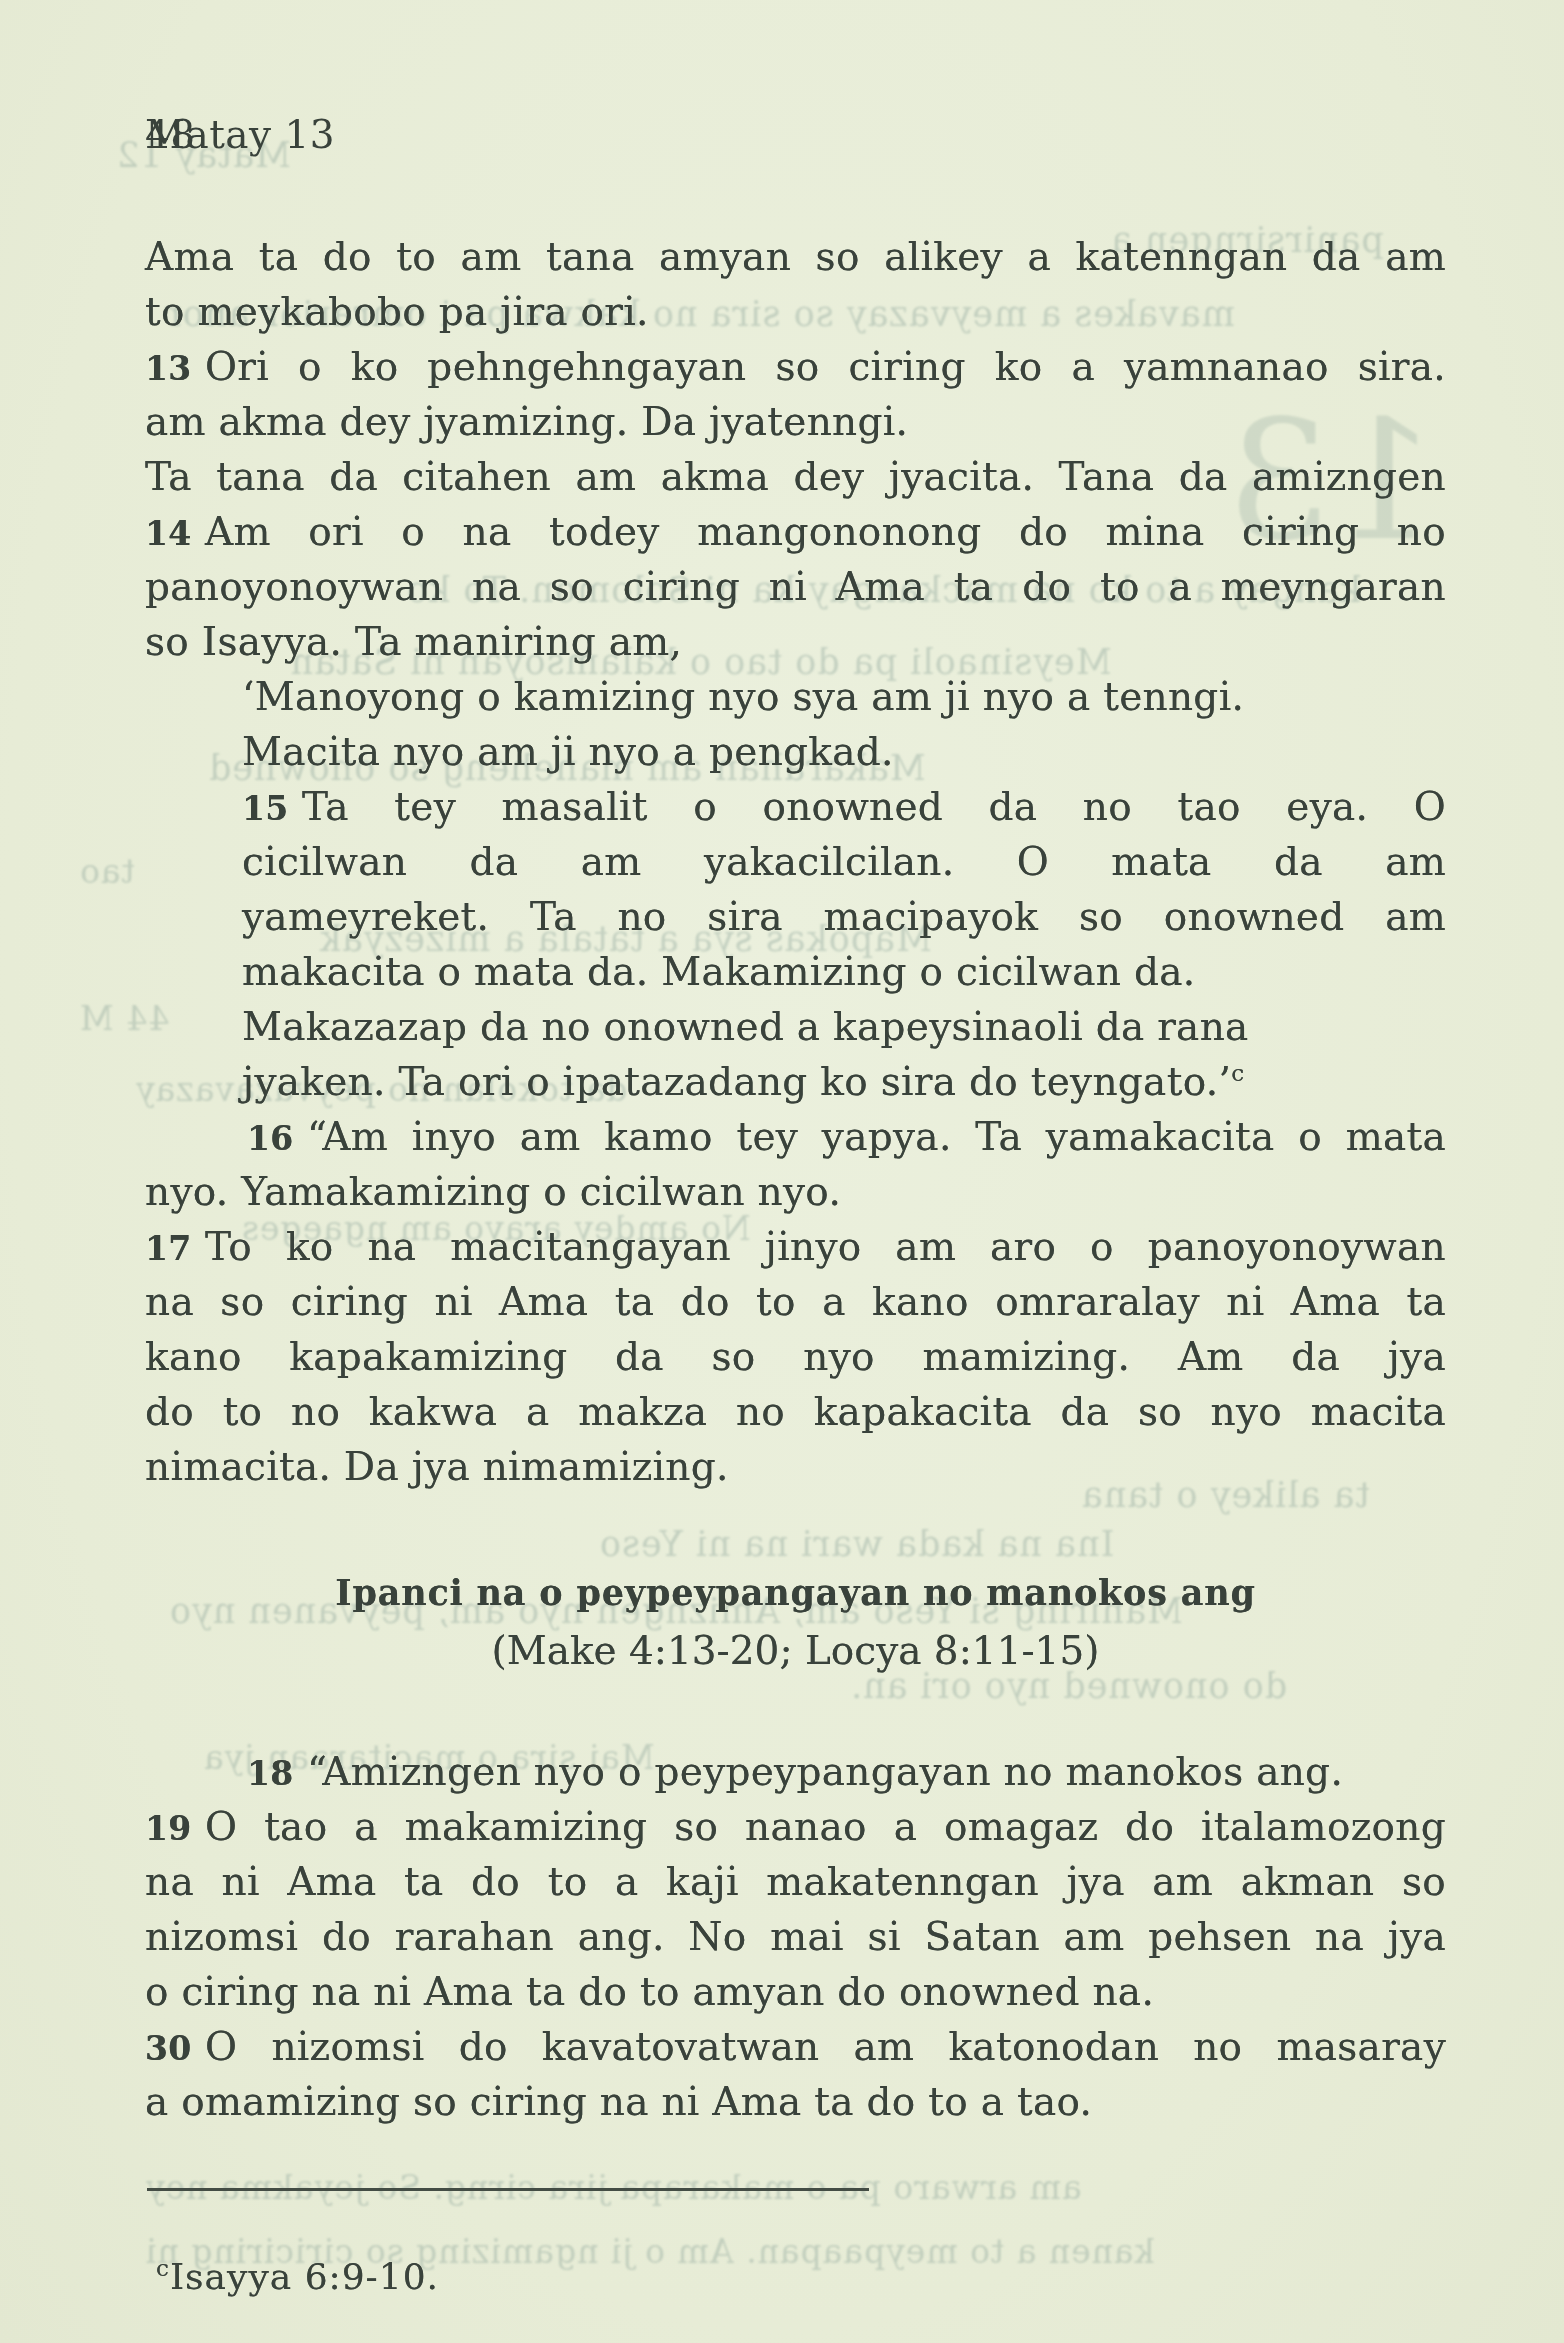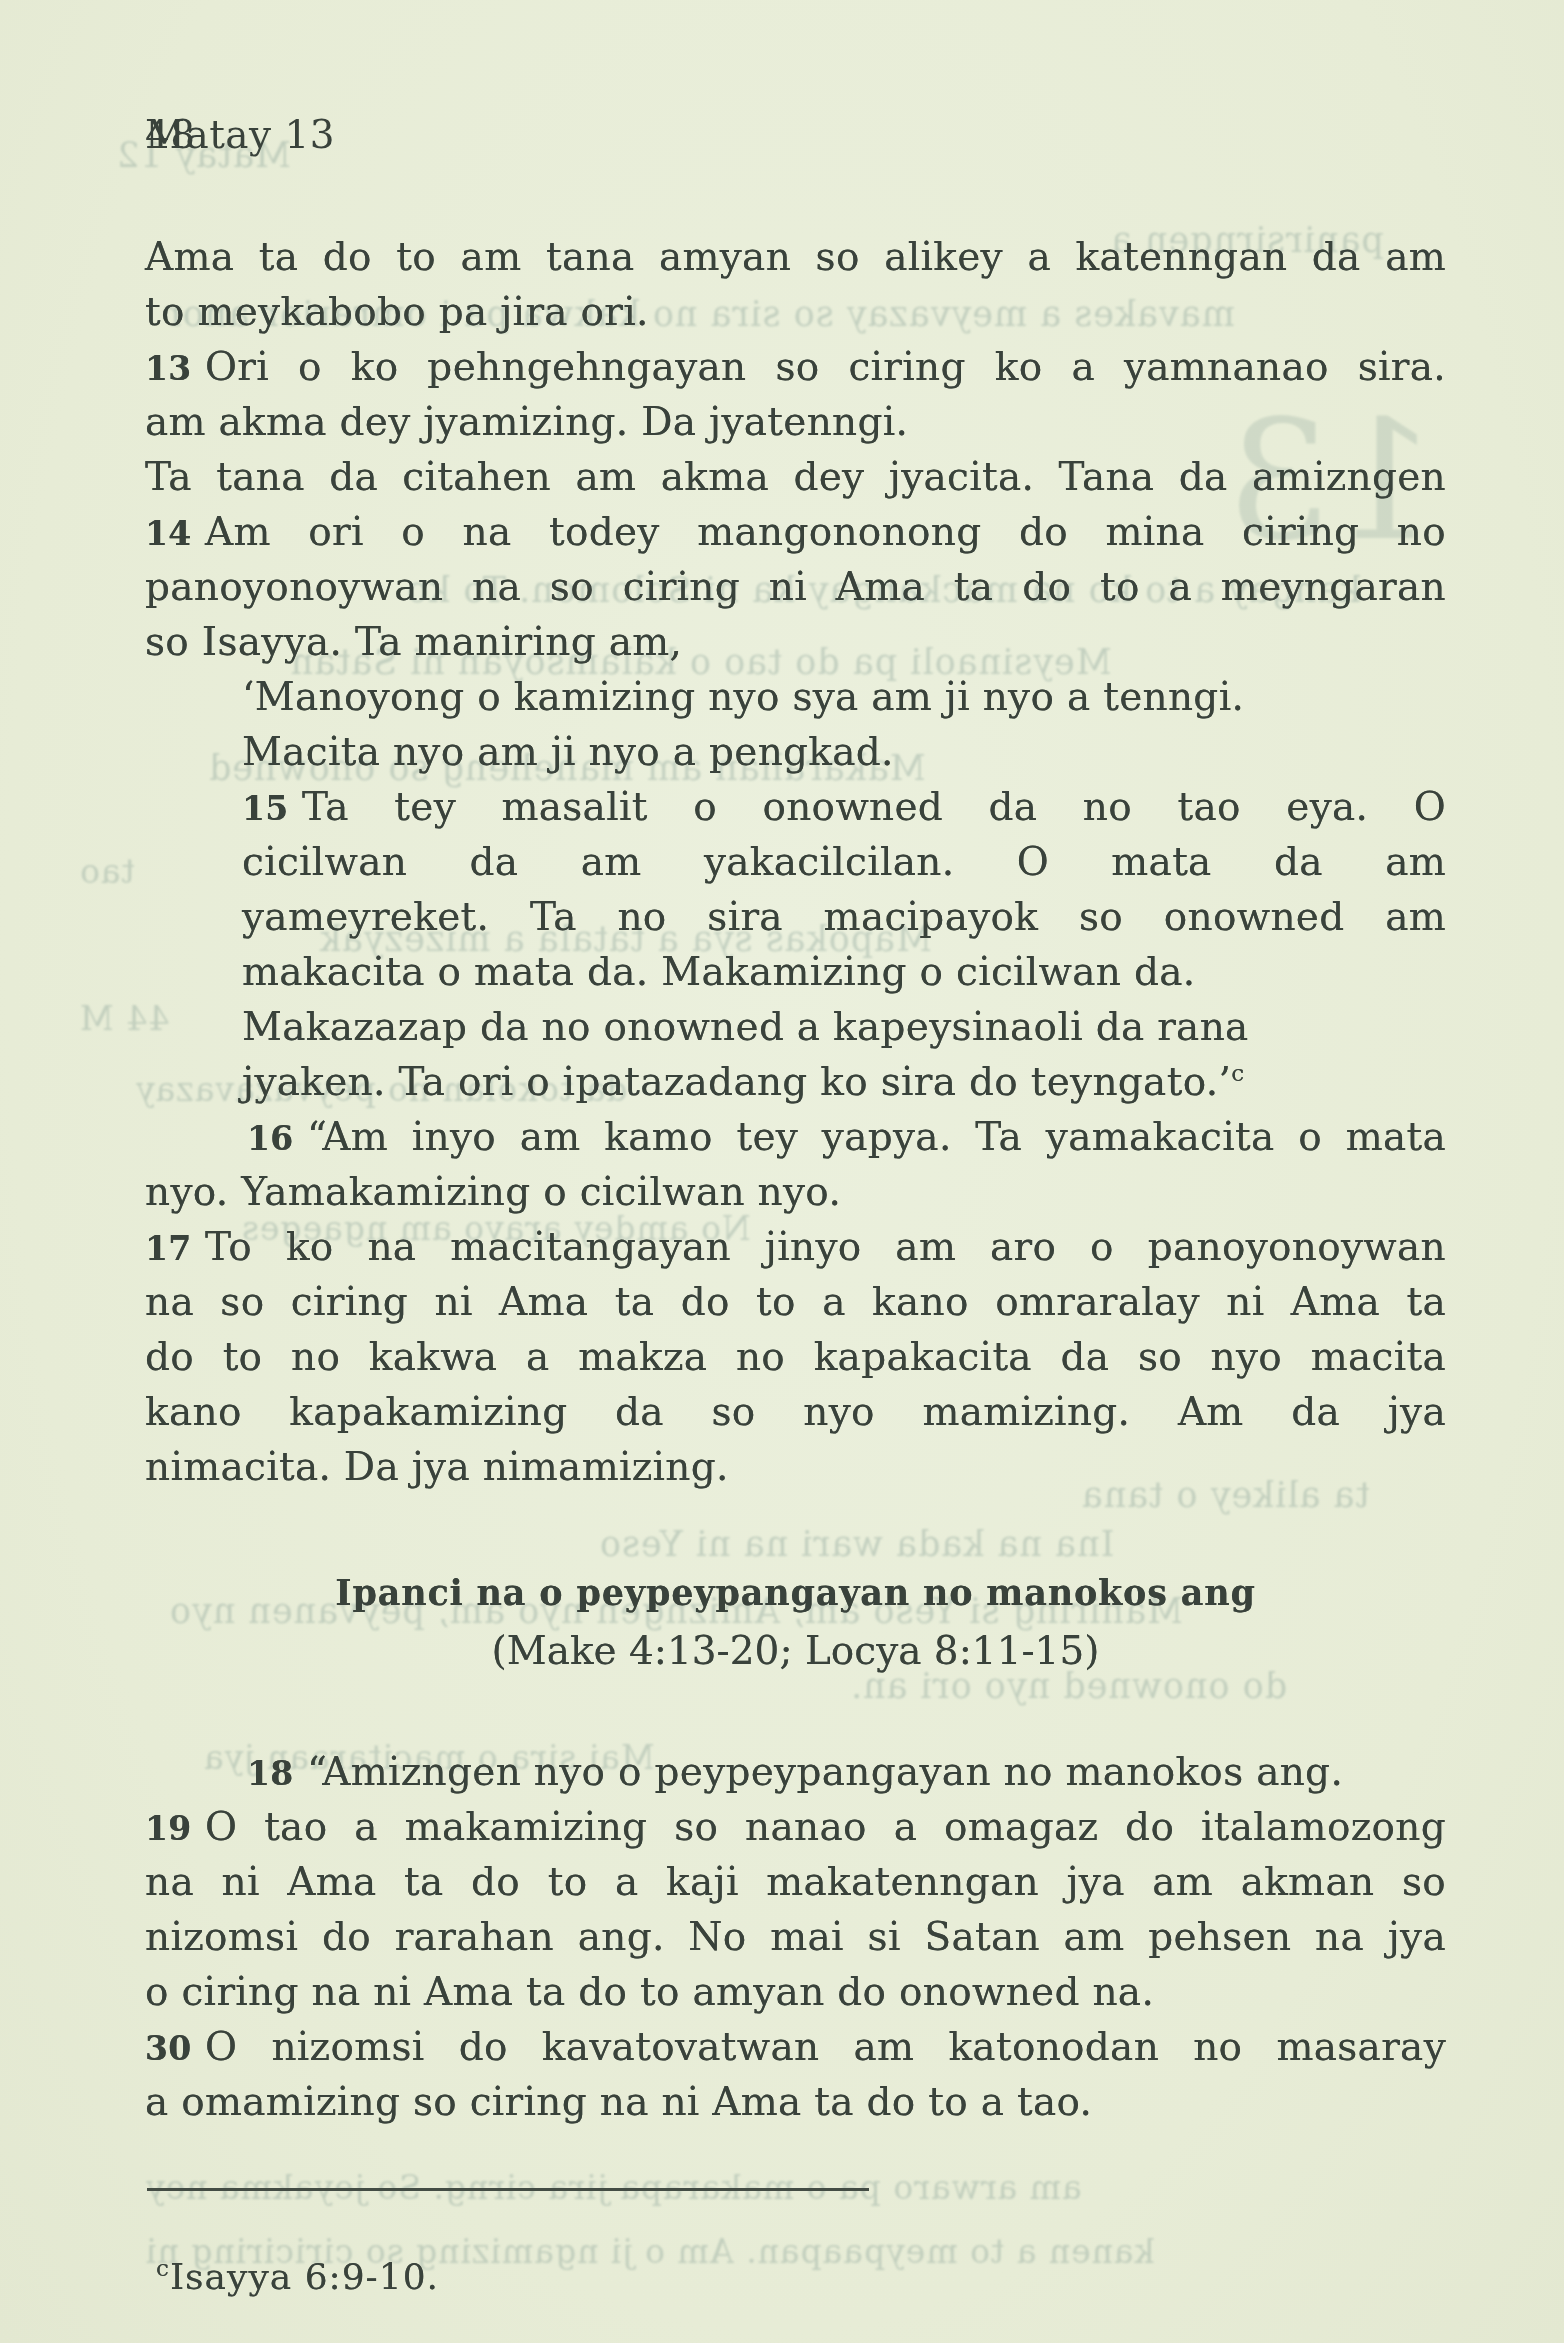--- a/index.html
+++ b/index.html
@@ -115,22 +115,22 @@
     <div class="line poem just"><span class="vnum">15</span><span>Ta tey masalit o onowned da no tao eya. O</span></div>
     <div class="line poem just"><span>cicilwan da am yakacilcilan. O mata da am</span></div>
     <div class="line poem just"><span>yameyreket. Ta no sira macipayok so onowned am</span></div>
     <div class="line poem"><span>makacita o mata da. Makamizing o cicilwan da.</span></div>
     <div class="line poem"><span>Makazazap da no onowned a kapeysinaoli da rana</span></div>
     <div class="line poem"><span>jyaken. Ta ori o ipatazadang ko sira do teyngato.’</span><sup class="fnref">c</sup></div>
     <div class="line just qindent"><span class="vnum">16</span><span>“Am inyo am kamo tey yapya. Ta yamakacita o mata</span></div>
     <div class="line"><span>nyo. Yamakamizing o cicilwan nyo.</span></div>
     <div class="line just"><span class="vnum">17</span><span>To ko na macitangayan jinyo am aro o panoyonoywan</span></div>
     <div class="line just"><span>na so ciring ni Ama ta do to a kano omraralay ni Ama ta</span></div>
+    <div class="line just"><span>kano kapakamizing da so nyo mamizing. Am da jya</span></div>
     <div class="line just"><span>do to no kakwa a makza no kapakacita da so nyo macita</span></div>
-    <div class="line just"><span>kano kapakamizing da so nyo mamizing. Am da jya</span></div>
     <div class="line"><span>nimacita. Da jya nimamizing.</span></div>
   </div>
 
   <div class="section-head">
     <div class="title">Ipanci na o peypeypangayan no manokos ang</div>
     <div class="ref">(Make 4:13-20; Locya 8:11-15)</div>
   </div>
 
   <div class="textblock section-block">
     <div class="line qindent"><span class="vnum">18</span><span>“Amizngen nyo o peypeypangayan no manokos ang.</span></div>

